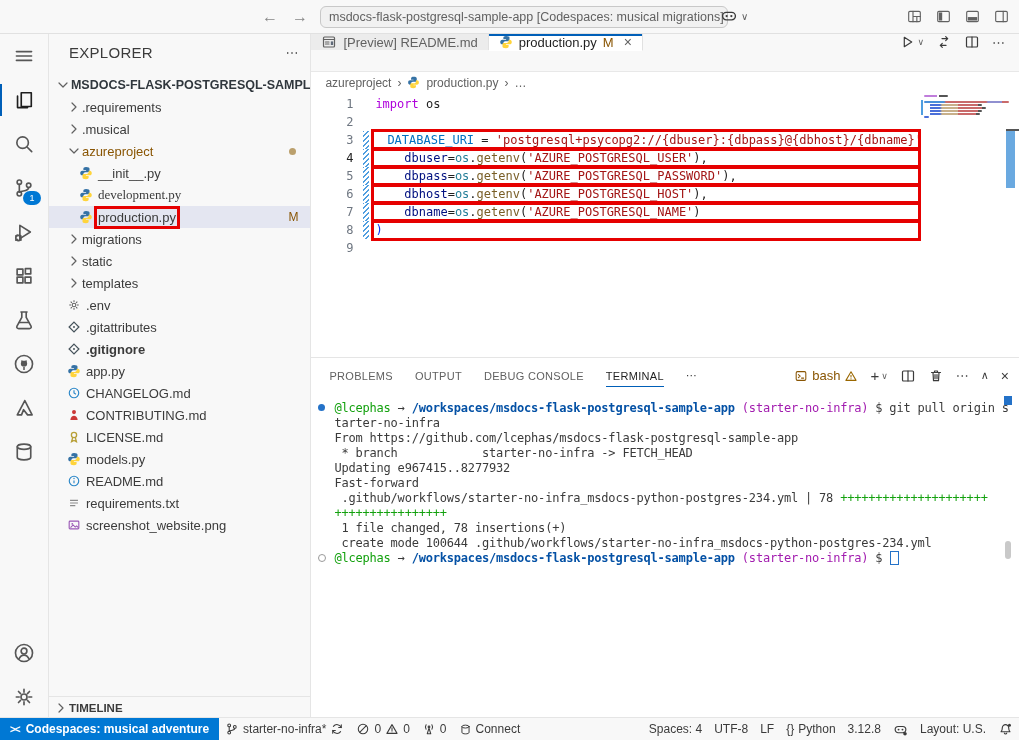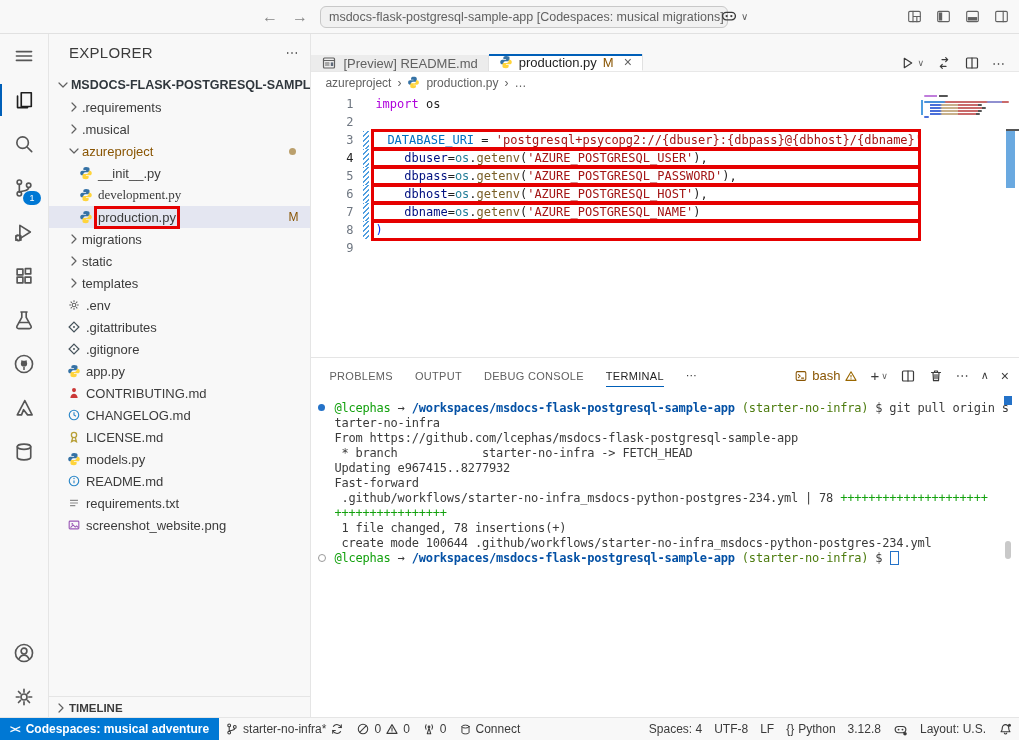--- a/index.html
+++ b/index.html
@@ -47,21 +47,21 @@
   .tree-badge{position:absolute;right:12px;color:#895503;font-size:12px;}
   .sb-bottom{position:absolute;left:0;right:0;bottom:0;}
   .sb-section{height:22px;border-top:1px solid #e5e5e5;display:flex;align-items:center;padding-left:4px;
               font-weight:700;font-size:11.5px;color:#3b3b3b;}
   .sb-section .chev{width:16px;color:#616161;}
 
   
   .editor-col{width:709px;display:flex;flex-direction:column;background:#fff;}
 
   
-  .tabbar{height:37px;background:#f8f8f8;display:flex;align-items:flex-end;border-bottom:1px solid #e8e8e8;}
+  .tabbar{height:37px;background:#f8f8f8;display:flex;align-items:flex-start;border-bottom:1px solid #e8e8e8;}
   .tab{display:flex;align-items:center;gap:6px;padding:0 10px;border-right:1px solid #e1e1e1;background:#ececec;color:#616161;}
   .tab.active{background:#fff;color:#1f1f1f;box-shadow:inset 0 2px 0 #005fb8;border-bottom:1px solid #fff;}
   .tab .mod{color:#895503;}
   .tab .closex{color:#616161;margin-left:4px;font-size:14px;}
   .tab-actions{margin-left:auto;display:flex;align-items:center;gap:12px;padding-right:14px;color:#3b3b3b;}
   .ta-group{display:flex;align-items:center;gap:2px;}
 
   
   .breadcrumb{height:21px;display:flex;align-items:center;gap:6px;padding-left:14px;color:#616161;font-size:12px;background:#fff;}
 
@@ -102,21 +102,21 @@
   .ptab.active::after{content:"";position:absolute;left:0;right:0;bottom:6px;height:1.5px;background:#005fb8;}
   .ptab-more{color:#3b3b3b;margin-right:0;}
   .panel-actions{margin-left:auto;display:flex;align-items:center;gap:12px;color:#3b3b3b;}
   .bash-item{display:flex;align-items:center;gap:4px;color:#895503;}
   .terminal{flex:1;position:relative;padding-top:7px;overflow:hidden;}
   .term-row{height:15px;display:flex;align-items:center;padding-left:23px;position:relative;
             font:12px "DejaVu Sans Mono",monospace;letter-spacing:-0.2px;white-space:pre;color:#3b3b3b;}
   .tmark{position:absolute;left:7px;top:4px;width:7px;height:7px;border-radius:50%;}
   .tmark.filled{background:#2472c8;}
   .tmark.hollow{border:1.5px solid #9a9a9a;width:6px;height:6px;}
-  .tt-green{color:#13a10e;}.tt-blue{color:#0451a5;font-weight:700;}.tt-red{color:#4d7c0f;}.tt-plain{color:#3b3b3b;}
+  .tt-green{color:#13a10e;}.tt-blue{color:#0451a5;font-weight:700;}.tt-red{color:#a21caf;}.tt-plain{color:#3b3b3b;}
   .tcursor{display:inline-block;width:7px;height:12px;border:1.5px solid #2472c8;vertical-align:-2px;margin-left:1px;}
   .term-bluemark{position:absolute;right:7px;top:3px;width:8px;height:9px;background:#2472c8;}
   .term-thumb{position:absolute;right:8px;top:148px;width:6px;height:18px;background:#c9c9c9;border-radius:3px;}
 
   
   .statusbar{position:absolute;left:0;right:0;bottom:0;height:22px;background:#f8f8f8;border-top:1px solid #e5e5e5;
              display:flex;align-items:stretch;font-size:12px;color:#3b3b3b;}
   .sb-item{display:flex;align-items:center;gap:4px;padding:0 6px;}
   .sb-remote{background:#0078d4;color:#fff;padding:0 10px;font-weight:600;display:flex;align-items:center;gap:6px;}
   .sb-right{margin-left:auto;display:flex;align-items:stretch;}
@@ -403,55 +403,55 @@
         </div>
         <div class="tree-row" style="padding-left: 17px;">
           <span class="icon fico">
             <svg viewBox="0 0 16 16" width="14" height="14">
               <path d="M8 2.4 13.6 8 8 13.6 2.4 8z" fill="none" stroke="#46535b" stroke-width="1.4"></path>
               <circle cx="8" cy="8" r="1.1" fill="#46535b"></circle>
             </svg>
           </span>
           <span class="tree-label">.gitattributes</span>
         </div>
-        <div class="tree-row" style="padding-left: 17px;">
+        <div class="tree-row" style="padding-left: 17px; font-weight: bold;">
           <span class="icon fico">
             <svg viewBox="0 0 16 16" width="14" height="14">
               <path d="M8 2.4 13.6 8 8 13.6 2.4 8z" fill="none" stroke="#46535b" stroke-width="1.4"></path>
               <circle cx="8" cy="8" r="1.1" fill="#46535b"></circle>
             </svg>
           </span>
           <span class="tree-label">.gitignore</span>
         </div>
         <div class="tree-row" style="padding-left: 17px;">
           <span class="icon fico">
             <svg viewBox="0 0 16 16" width="14" height="14">
               <path fill="#3572a5" d="M8 1c-2 0-3 .8-3 2v1.6h3.1v.7H3.8C2.2 5.3 1.4 6.4 1.4 8s.8 2.7 2.4 2.7H5V9.2C5 8 6 7 7.2 7h3.3c.9 0 1.5-.6 1.5-1.5V3c0-1.2-1-2-4-2z"></path>
               <path fill="#ffd43b" d="M8 15c2 0 3-.8 3-2v-1.6H7.9v-.7h4.3c1.6 0 2.4-1.1 2.4-2.7s-.8-2.7-2.4-2.7H11v1.5C11 8 10 9 8.8 9H5.5C4.6 9 4 9.6 4 10.5V13c0 1.2 1 2 4 2z"></path>
             </svg>
           </span>
           <span class="tree-label">app.py</span>
         </div>
         <div class="tree-row" style="padding-left: 17px;">
           <span class="icon fico">
             <svg viewBox="0 0 16 16" width="14" height="14">
+              <circle cx="8" cy="8" r="5.4" fill="none" stroke="#2b87c8" stroke-width="1.3"></circle>
+              <path d="M8 4.8V8l2.2 1.4" fill="none" stroke="#2b87c8" stroke-width="1.3"></path>
+            </svg>
+          </span>
+          <span class="tree-label">CHANGELOG.md</span>
+        </div>
+        <div class="tree-row" style="padding-left: 17px;">
+          <span class="icon fico">
+            <svg viewBox="0 0 16 16" width="14" height="14">
               <circle cx="8" cy="4.7" r="2.3" fill="#cb3837"></circle>
               <path d="M3.8 13.6c.5-3 2.2-4.7 4.2-4.7s3.7 1.7 4.2 4.7z" fill="#cb3837"></path>
             </svg>
           </span>
           <span class="tree-label">CONTRIBUTING.md</span>
-        </div>
-        <div class="tree-row" style="padding-left: 17px;">
-          <span class="icon fico">
-            <svg viewBox="0 0 16 16" width="14" height="14">
-              <circle cx="8" cy="8" r="5.4" fill="none" stroke="#2b87c8" stroke-width="1.3"></circle>
-              <path d="M8 4.8V8l2.2 1.4" fill="none" stroke="#2b87c8" stroke-width="1.3"></path>
-            </svg>
-          </span>
-          <span class="tree-label">CHANGELOG.md</span>
         </div>
         <div class="tree-row" style="padding-left: 17px;">
           <span class="icon fico">
             <svg viewBox="0 0 16 16" width="14" height="14">
               <circle cx="8" cy="5.8" r="3" fill="none" stroke="#b8a038" stroke-width="1.5"></circle>
               <path d="M6.6 8.3 5.2 13.4l2.8-1.5 2.8 1.5-1.4-5.1" fill="none" stroke="#b8a038" stroke-width="1.5"></path>
             </svg>
           </span>
           <span class="tree-label">LICENSE.md</span>
         </div>

